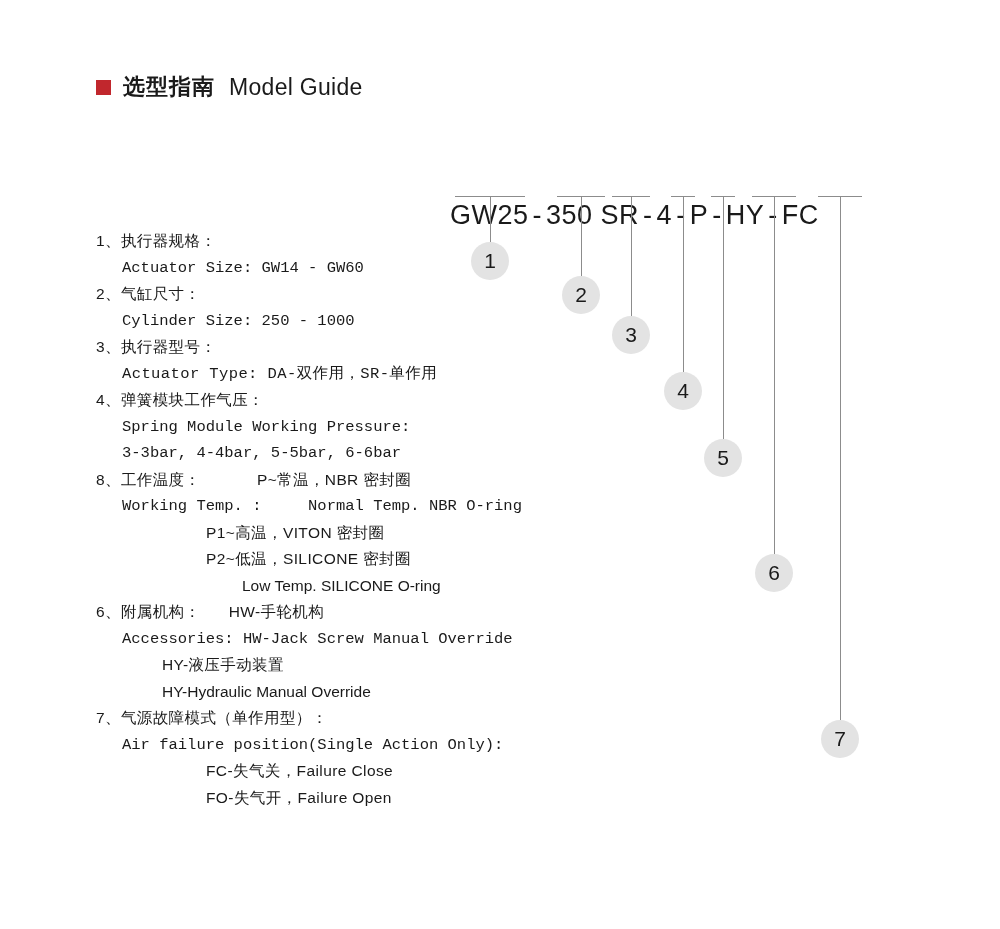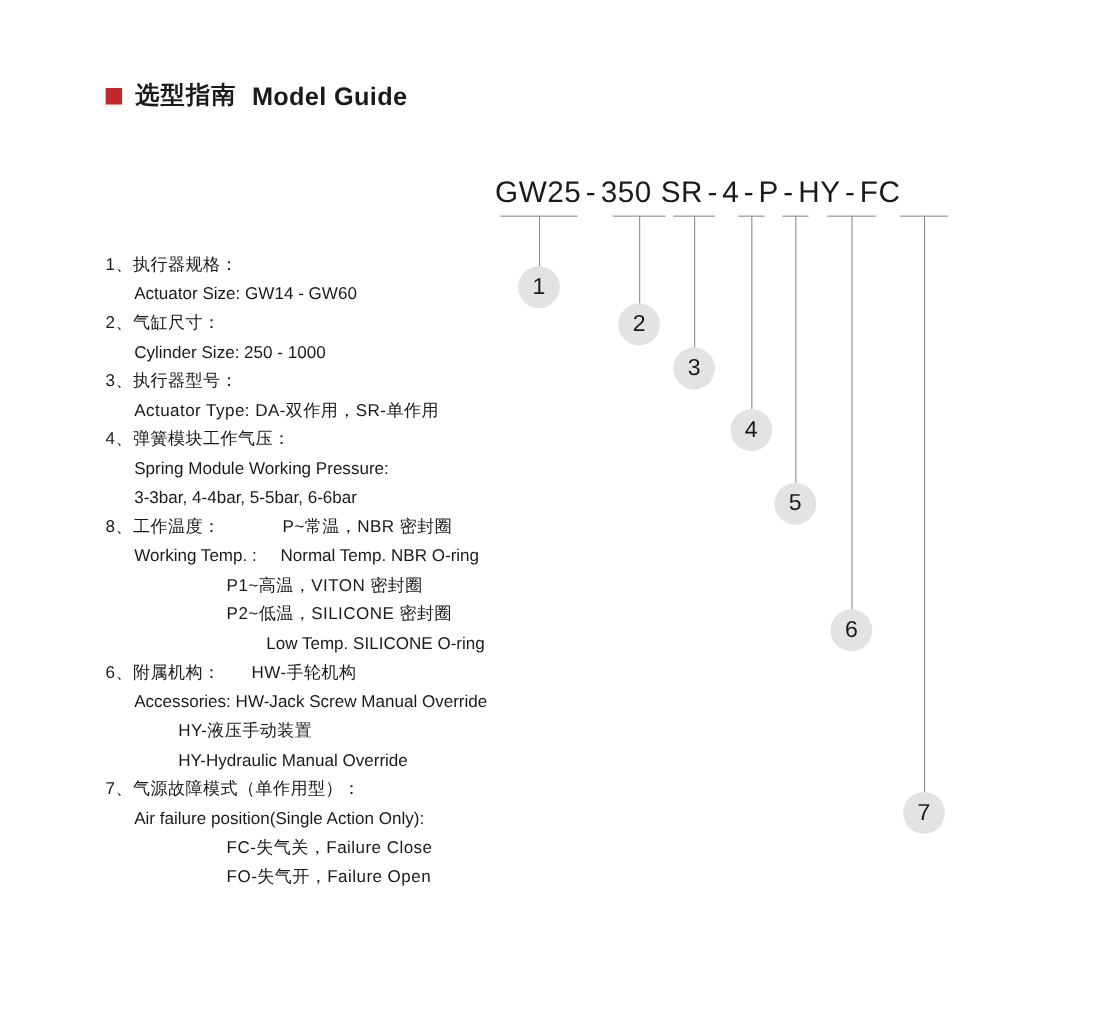--- a/index.html
+++ b/index.html
@@ -32,37 +32,37 @@
     margin-right: 12px;
   }
   .header-cn {
     font-size: 22px;
     font-weight: bold;
     letter-spacing: 1px;
     color: #1a1a1a;
   }
   .header-en {
     font-size: 23px;
-    font-weight: bold;
+    font-weight: normal;
     margin-left: 14px;
     color: #1a1a1a;
     letter-spacing: 0.3px;
   }
 
   
   .code {
     position: absolute;
     top: 160px;
     left: 450px;
     font-size: 27px;
     letter-spacing: 0.5px;
     color: #1a1a1a;
     white-space: nowrap;
   }
-  .code span { display: inline-block; }
+  .code span { display: inline-block; margin-top: 40px; }
   .code .dash { padding: 0 4px; color: #1a1a1a; }
 
   
   .leader {
     position: absolute;
     width: 1px;
     background: #8c8c8c;
   }
   .bubble {
     position: absolute;
@@ -82,21 +82,21 @@
     position: absolute;
     left: 96px;
     top: 228px;
     font-size: 15.5px;
     line-height: 26.5px;
     color: #1a1a1a;
     width: 600px;
   }
   .legend .row { white-space: pre; }
   .legend .cn { letter-spacing: 0.4px; }
-  .ind1 { padding-left: 26px; }
+  .ind1 { padding-left: 26px; font-family: Liberation Mono, monospace; }
   .ind2 { padding-left: 66px; }
   .ind3 { padding-left: 110px; }
   .ind4 { padding-left: 146px; }
 </style>
 </head>
 <body>
 
 <div class="header">
   <div class="header-square"></div>
   <div class="header-cn">选型指南</div>

